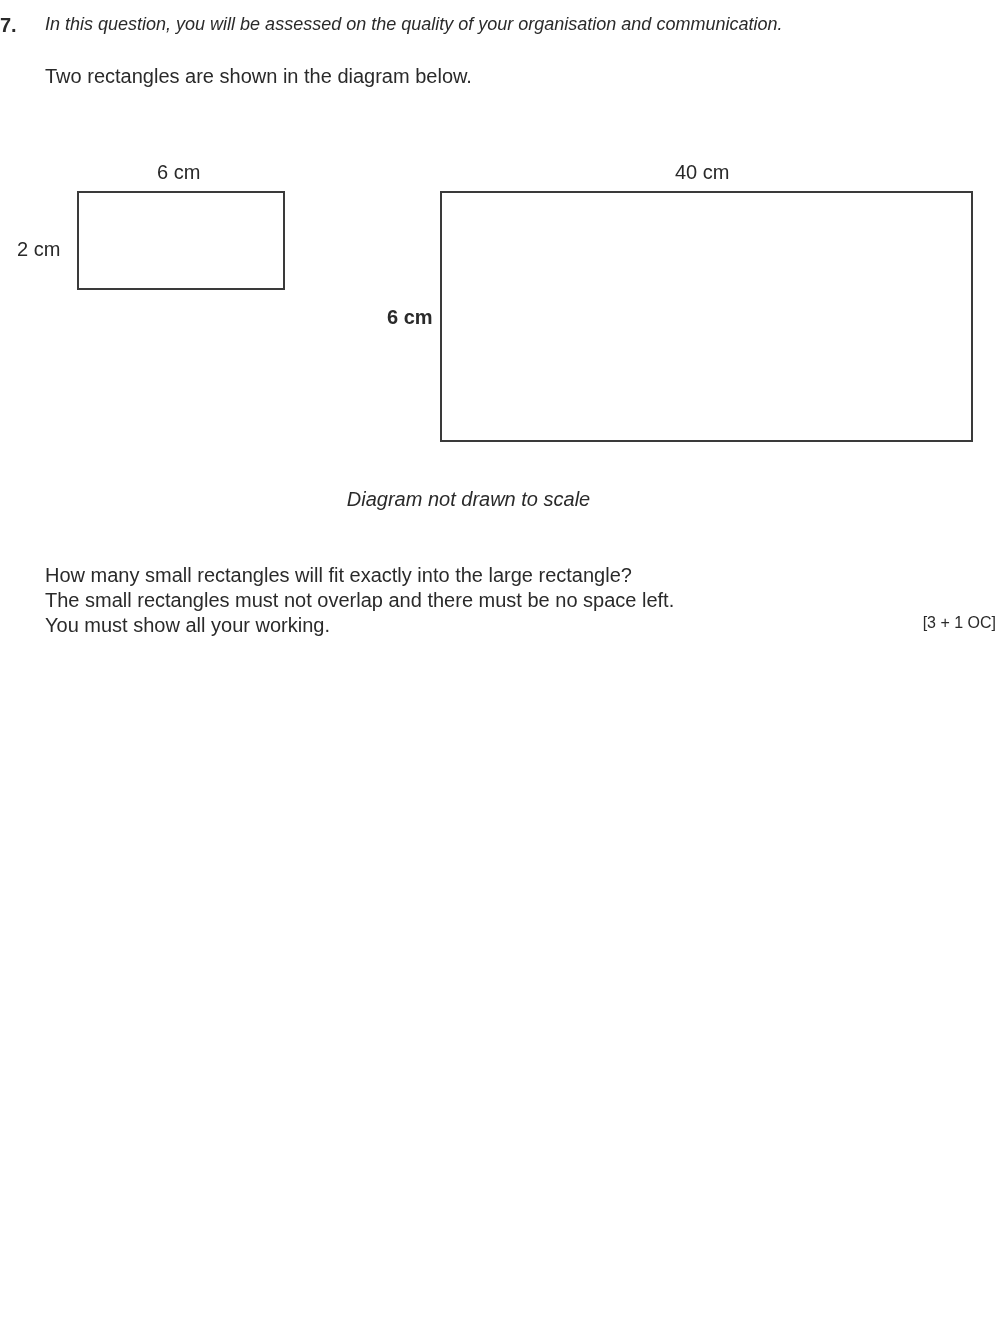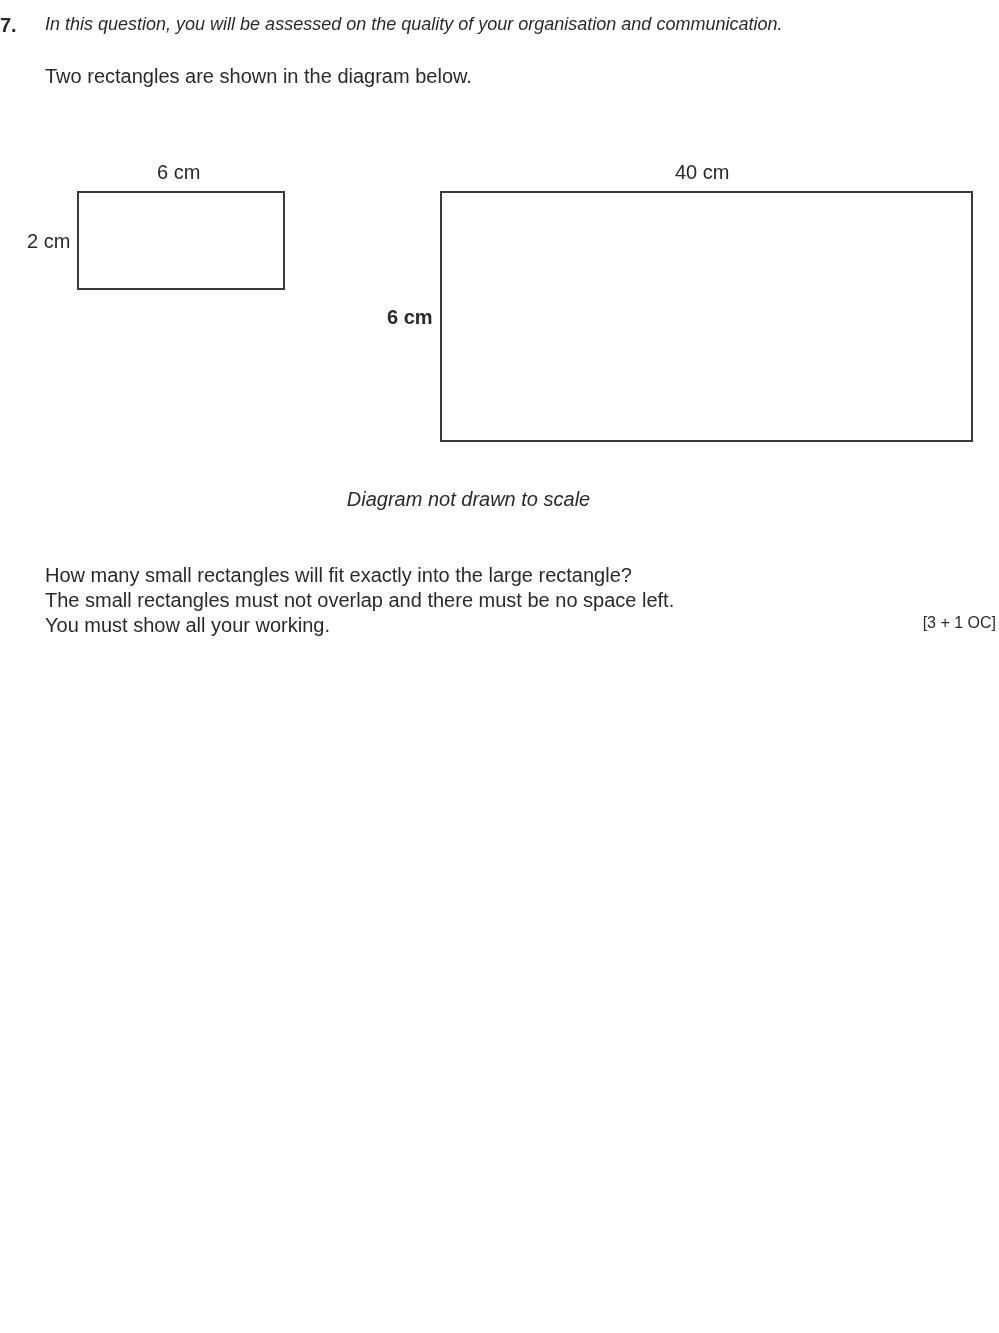--- a/index.html
+++ b/index.html
@@ -17,21 +17,21 @@
   </style>
 </head>
 <body>
 
 <div class="abs qnum">7.</div>
 <div class="abs intro">In this question, you will be assessed on the quality of your organisation and communication.</div>
 <div class="abs lead">Two rectangles are shown in the diagram below.</div>
 
 <div>
   <div class="abs lbl" style="left:157px; top:161px;">6 cm</div>
-  <div class="abs lbl" style="left:17px; top:230px;margin-left:10px;">2 cm</div>
+  <div class="abs lbl" style="left:17px; top:238px;">2 cm</div>
   <div class="rect" style="left:77px; top:191px; width:208px; height:99px;"></div>
 
   <div class="abs lbl" style="left:675px; top:161px;">40 cm</div>
   <div class="abs lbl" style="left:387px; top:306px;font-weight:bold;">6 cm</div>
   <div class="rect" style="left:440px; top:191px; width:533px; height:251px;"></div>
 </div>
 
 <div class="abs caption">Diagram not drawn to scale</div>
 
 <div class="abs body-line" style="top:564px;">How many small rectangles will fit exactly into the large rectangle?</div>

